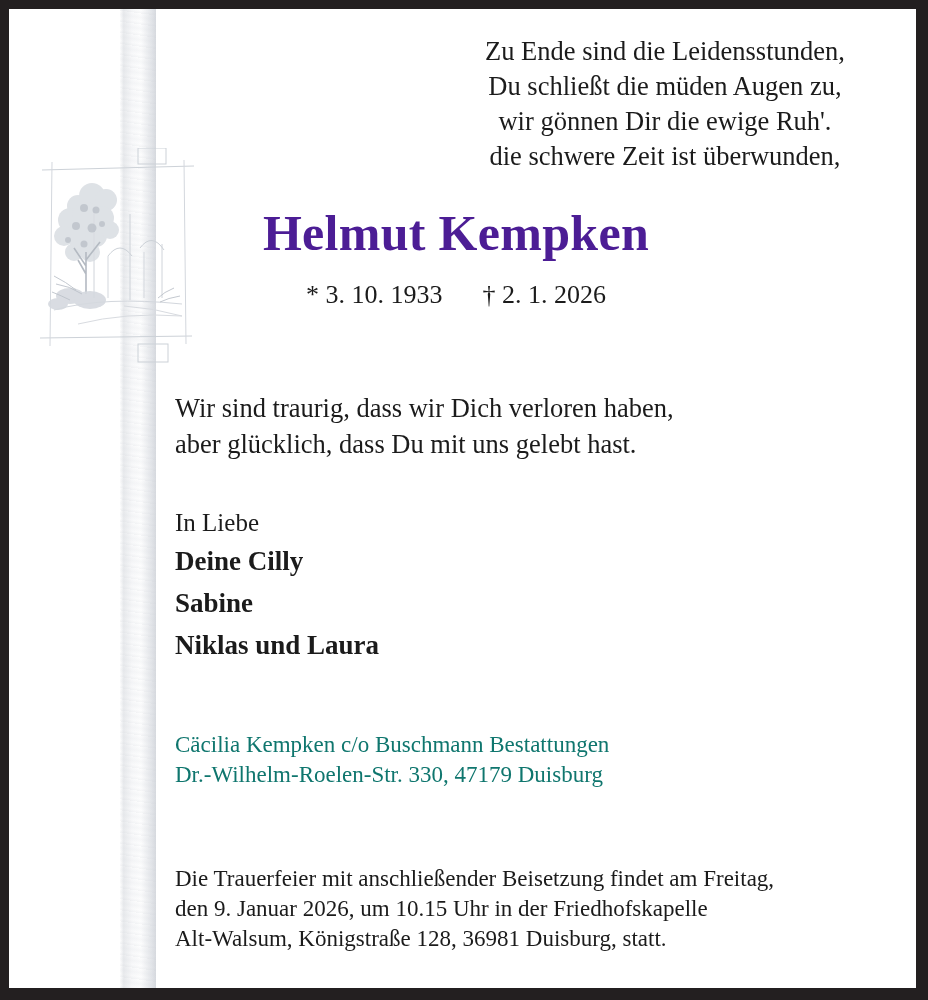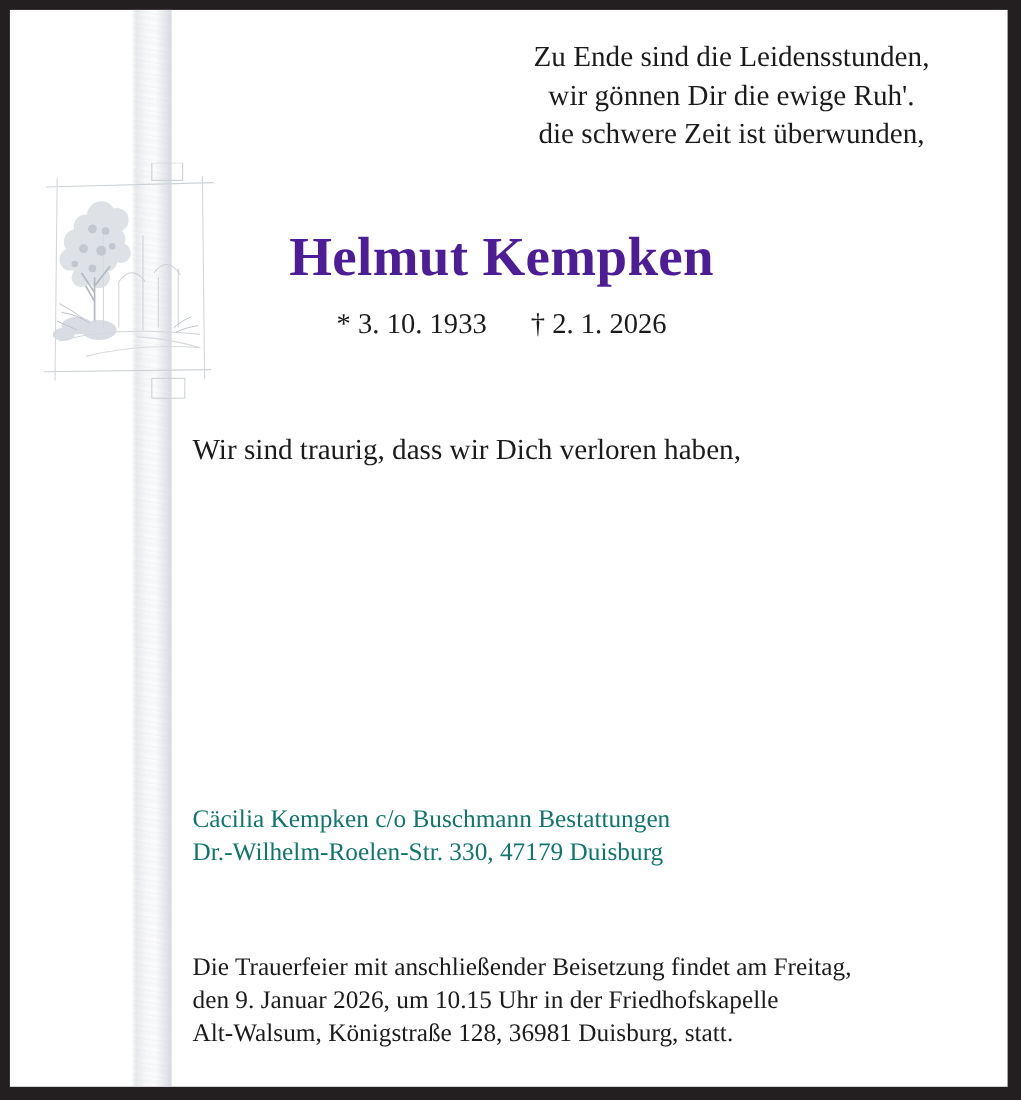--- a/index.html
+++ b/index.html
@@ -235,34 +235,42 @@
         <path d="M20 128 q12 6 22 14 M22 136 q14 2 26 10 M18 144 q10 4 18 8"></path>
         <path d="M140 140 q-10 4 -16 10 M146 148 q-12 2 -20 6"></path>
       </g>
     </svg>
   </div>
 
   <div class="content">
 
     <div class="poem">
       <div>Zu Ende sind die Leidensstunden,</div>
+      <div>Du schließt die müden Augen zu,</div>
       <div>wir gönnen Dir die ewige Ruh'.</div>
       <div>die schwere Zeit ist überwunden,</div>
     </div>
 
     <div class="deceased-name">Helmut Kempken</div>
 
     <div class="dates">
       <span class="birth">* 3. 10. 1933</span><span class="death">† 2. 1.  2026</span>
     </div>
 
     <div class="farewell">
       <div>Wir sind traurig, dass wir Dich verloren haben,</div>
-    </div>
-
+      <div>aber glücklich, dass Du mit uns gelebt hast.</div>
+    </div>
+
+    <div class="signature">
+      <span class="intro">In Liebe</span>
+      <span class="member">Deine Cilly</span>
+      <span class="member">Sabine</span>
+      <span class="member">Niklas und Laura</span>
+    </div>
 
     <div class="address">
       <span>Cäcilia Kempken c/o Buschmann Bestattungen</span>
       <span>Dr.-Wilhelm-Roelen-Str. 330, 47179 Duisburg</span>
     </div>
 
     <div class="service">
       <span>Die Trauerfeier mit anschließender Beisetzung findet am Freitag,</span>
       <span>den 9. Januar 2026, um 10.15 Uhr in der Friedhofskapelle</span>
       <span>Alt-Walsum, Königstraße 128, 36981 Duisburg, statt.</span>

